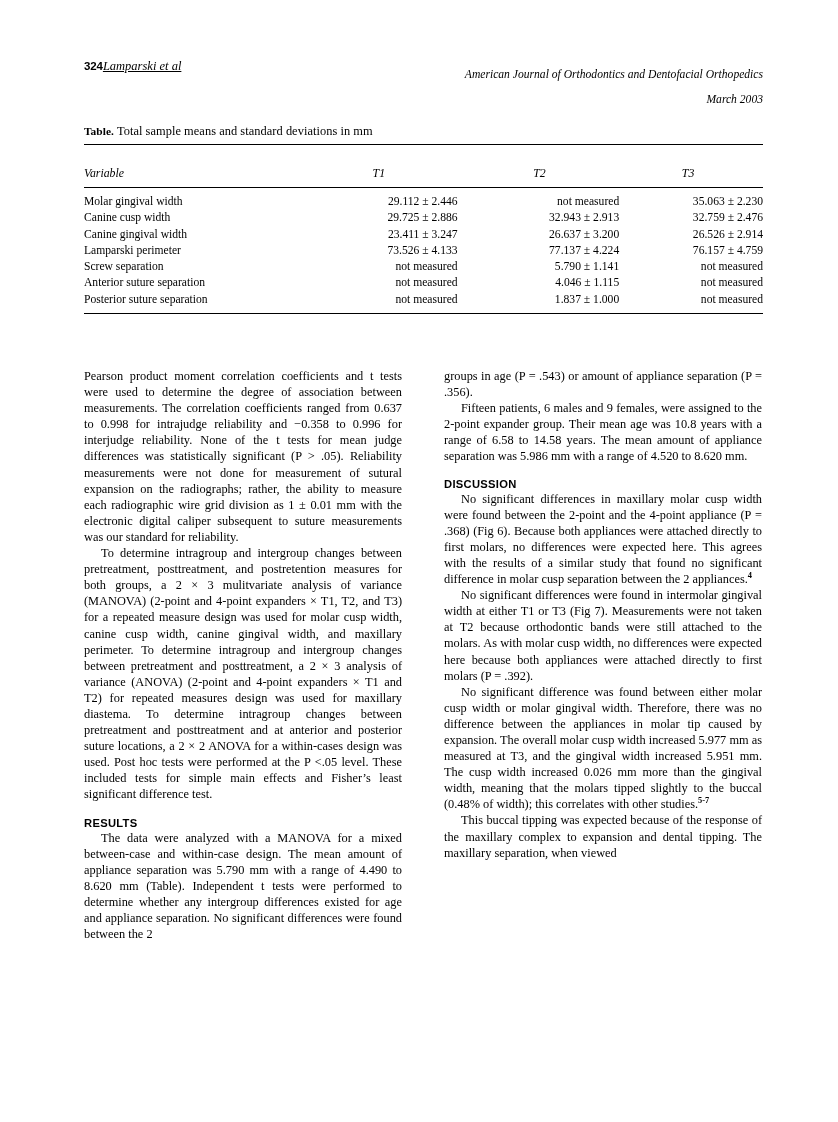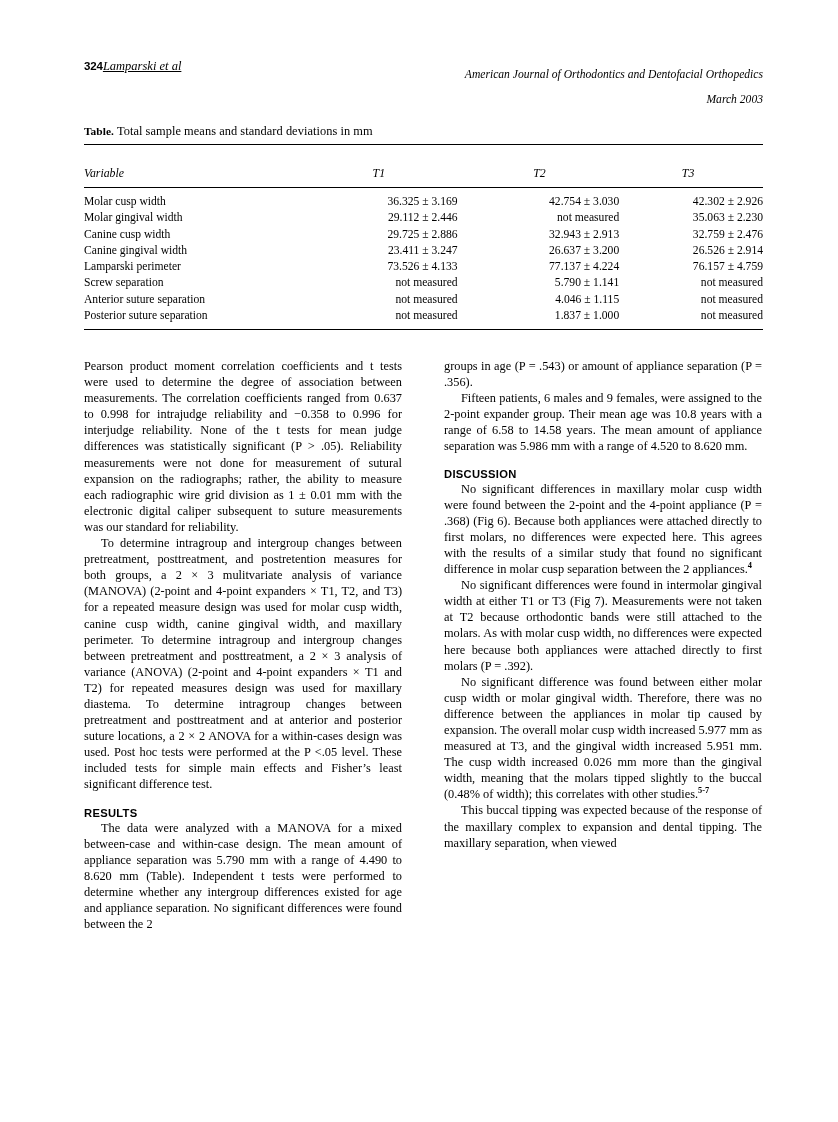--- a/index.html
+++ b/index.html
@@ -118,21 +118,21 @@
   .table-rule-bottom {
     border-top: 1.4px solid #000;
     margin-top: 0px;
     height: 0;
   }
 
   
   .columns {
     position: absolute;
     left: 84px;
-    top: 358px;
+    top: 368px;
     width: 679px;
     display: flex;
     gap: 42px;
   }
   .col {
     width: 318px;
   }
   .col p {
     margin: 0;
     font-size: 12.35px;
@@ -189,26 +189,20 @@
       <thead>
         <tr>
           <th class="c-var">Variable</th>
           <th class="c-t1">T1</th>
           <th class="c-t2">T2</th>
           <th class="c-t3">T3</th>
         </tr>
       </thead>
       <tbody>
         <tr>
-          <td class="c-var">Molar cusp width</td>
-          <td class="c-t1">36.325 ± 3.169</td>
-          <td class="c-t2">42.754 ± 3.030</td>
-          <td class="c-t3">42.302 ± 2.926</td>
-        </tr>
-        <tr>
           <td class="c-var">Molar gingival width</td>
           <td class="c-t1">29.112 ± 2.446</td>
           <td class="c-t2">not measured</td>
           <td class="c-t3">35.063 ± 2.230</td>
         </tr>
         <tr>
           <td class="c-var">Canine cusp width</td>
           <td class="c-t1">29.725 ± 2.886</td>
           <td class="c-t2">32.943 ± 2.913</td>
           <td class="c-t3">32.759 ± 2.476</td>

